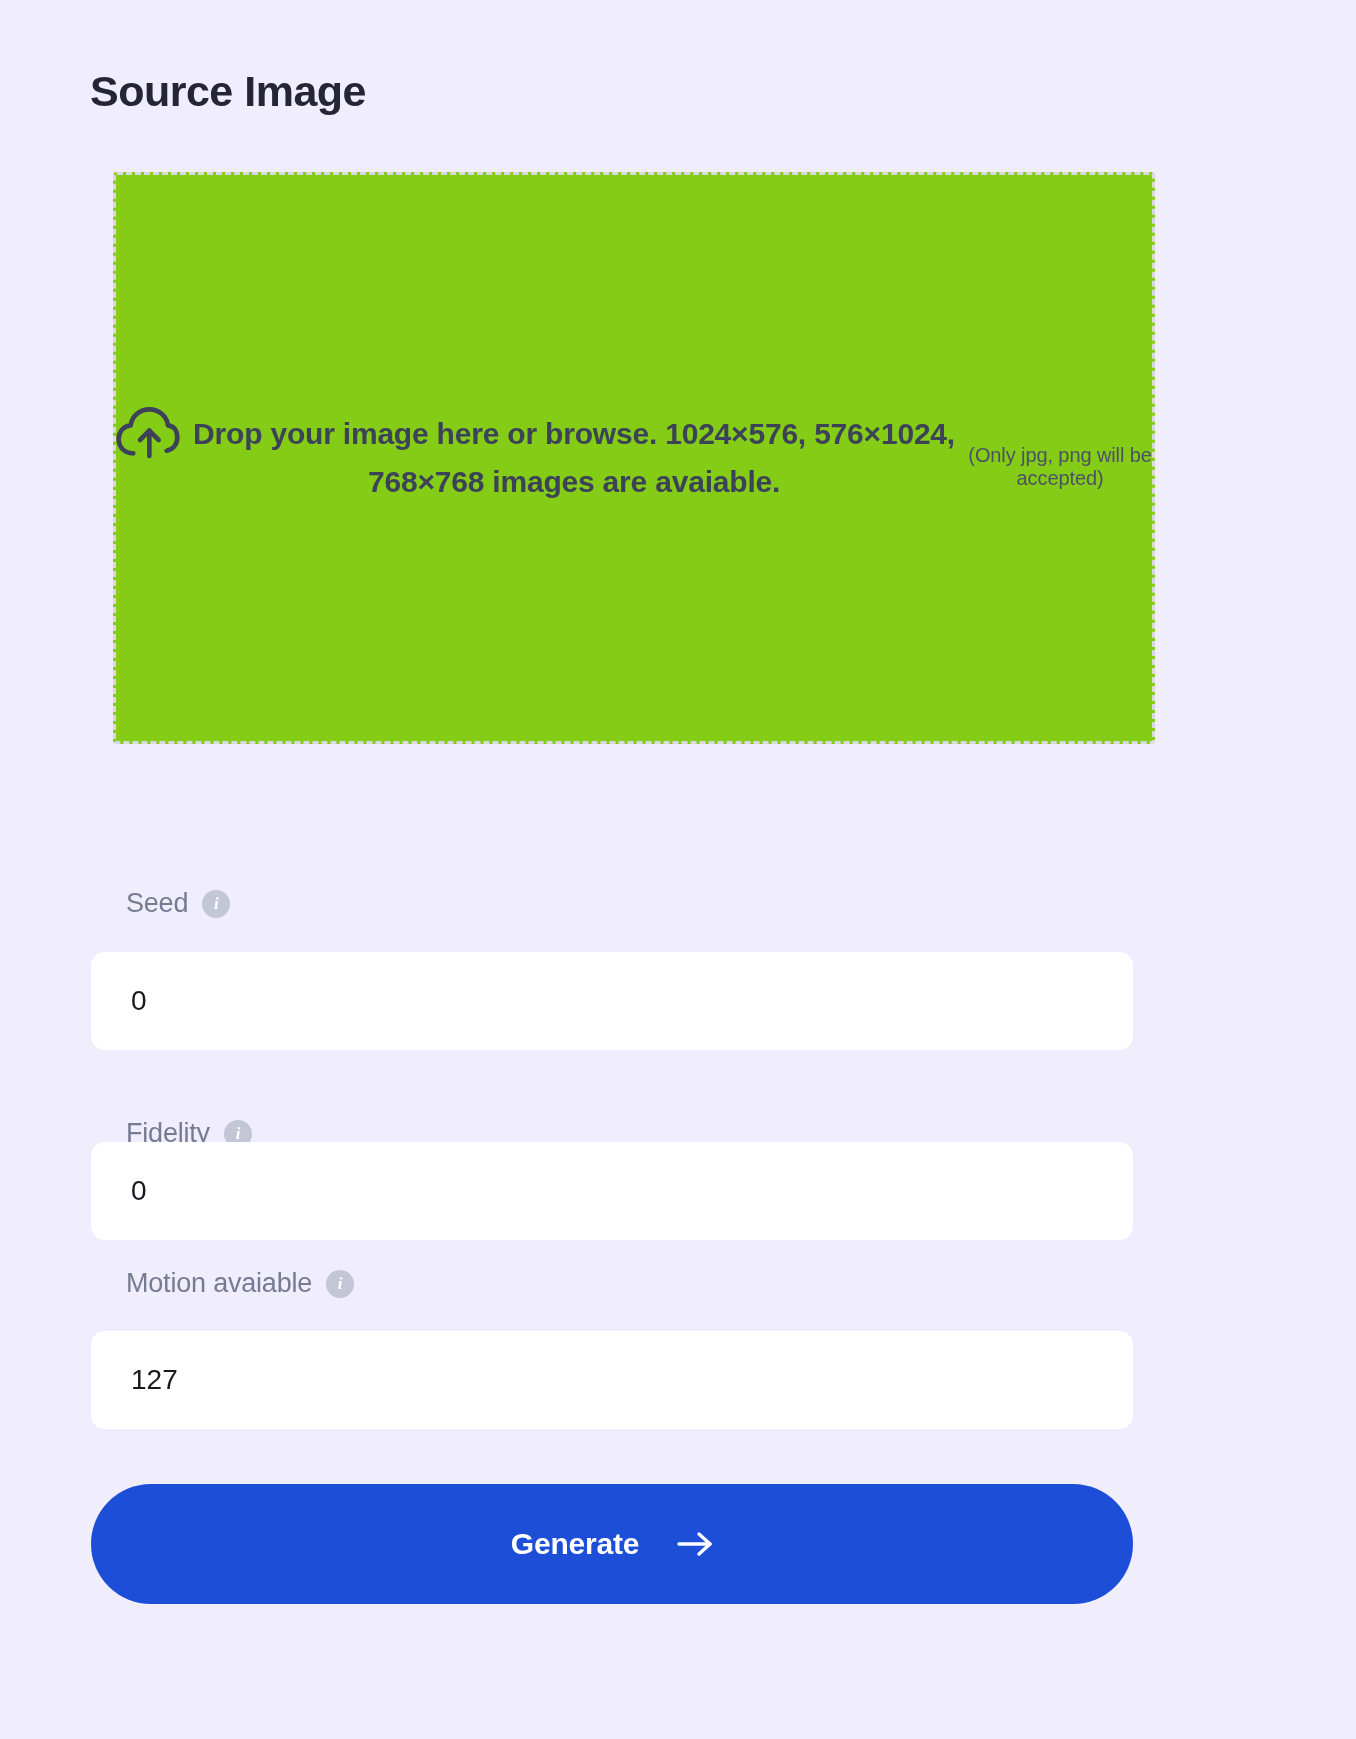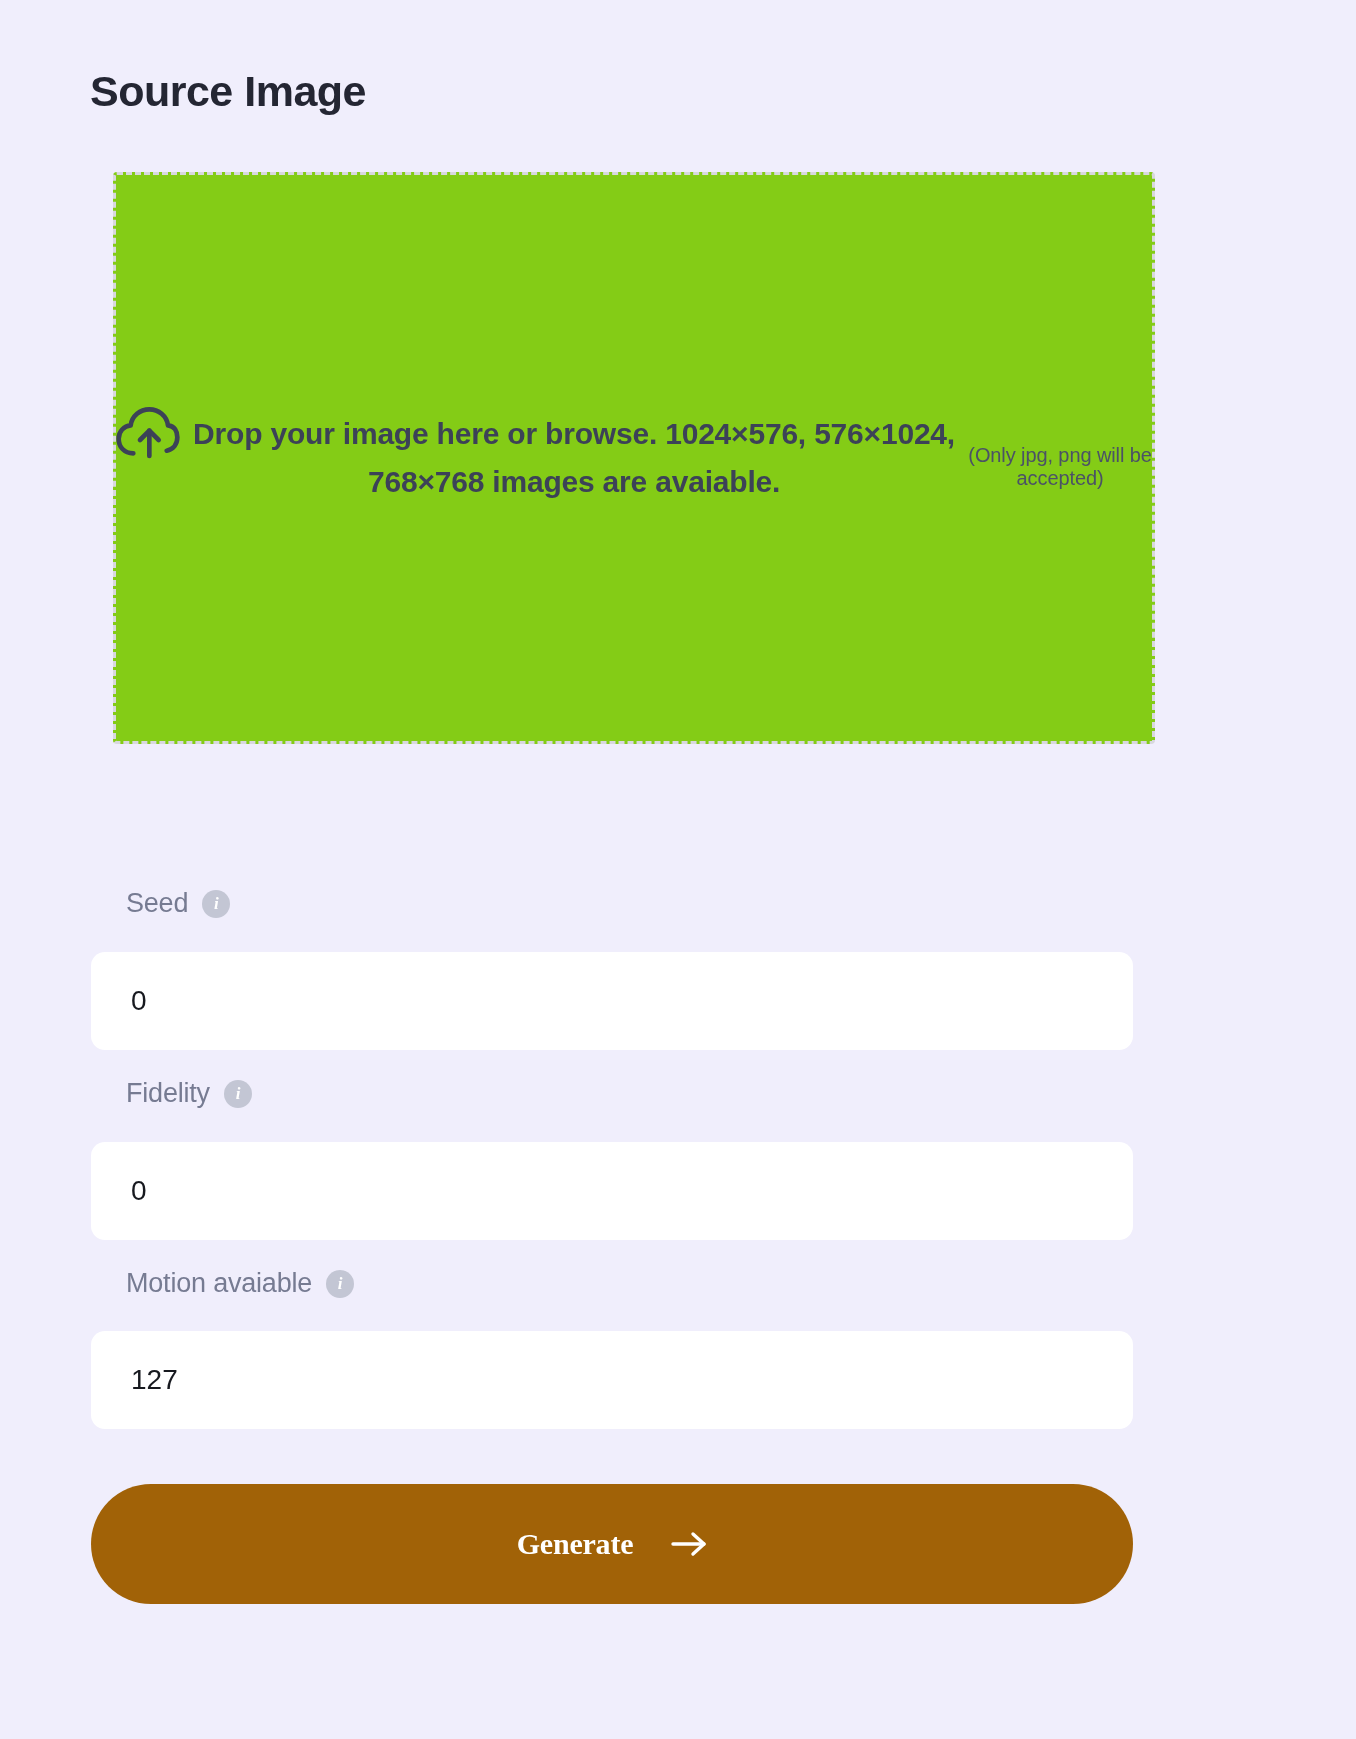--- a/index.html
+++ b/index.html
@@ -119,37 +119,37 @@
     padding: 0 40px;
     font-family: "Liberation Sans", sans-serif;
     font-size: 28px;
     color: #17191f;
     outline: none;
   }
 
   
   .label-seed   { left: 90px; top: 888px; }
   .input-seed   { top: 952px; }
-  .label-fidelity { left: 90px; top: 1078px; }
+  .label-fidelity { left: 90px; top: 1118px; }
   .input-fidelity { top: 1142px; }
   .label-motion { left: 90px; top: 1268px; }
   .input-motion { top: 1331px; }
 
   
   .generate-btn {
     position: absolute;
     left: 91px;
     top: 1484px;
     width: 1042px;
     height: 120px;
-    background: #a16207;
+    background: #1d4ed8;
     border: none;
     border-radius: 60px;
     color: #ffffff;
-    font-family: Liberation Serif, serif;
+    font-family: Liberation Sans, sans-serif;
     font-size: 30px;
     font-weight: bold;
     letter-spacing: -0.2px;
     display: flex;
     align-items: center;
     justify-content: center;
     gap: 38px;
     cursor: pointer;
   }
 

